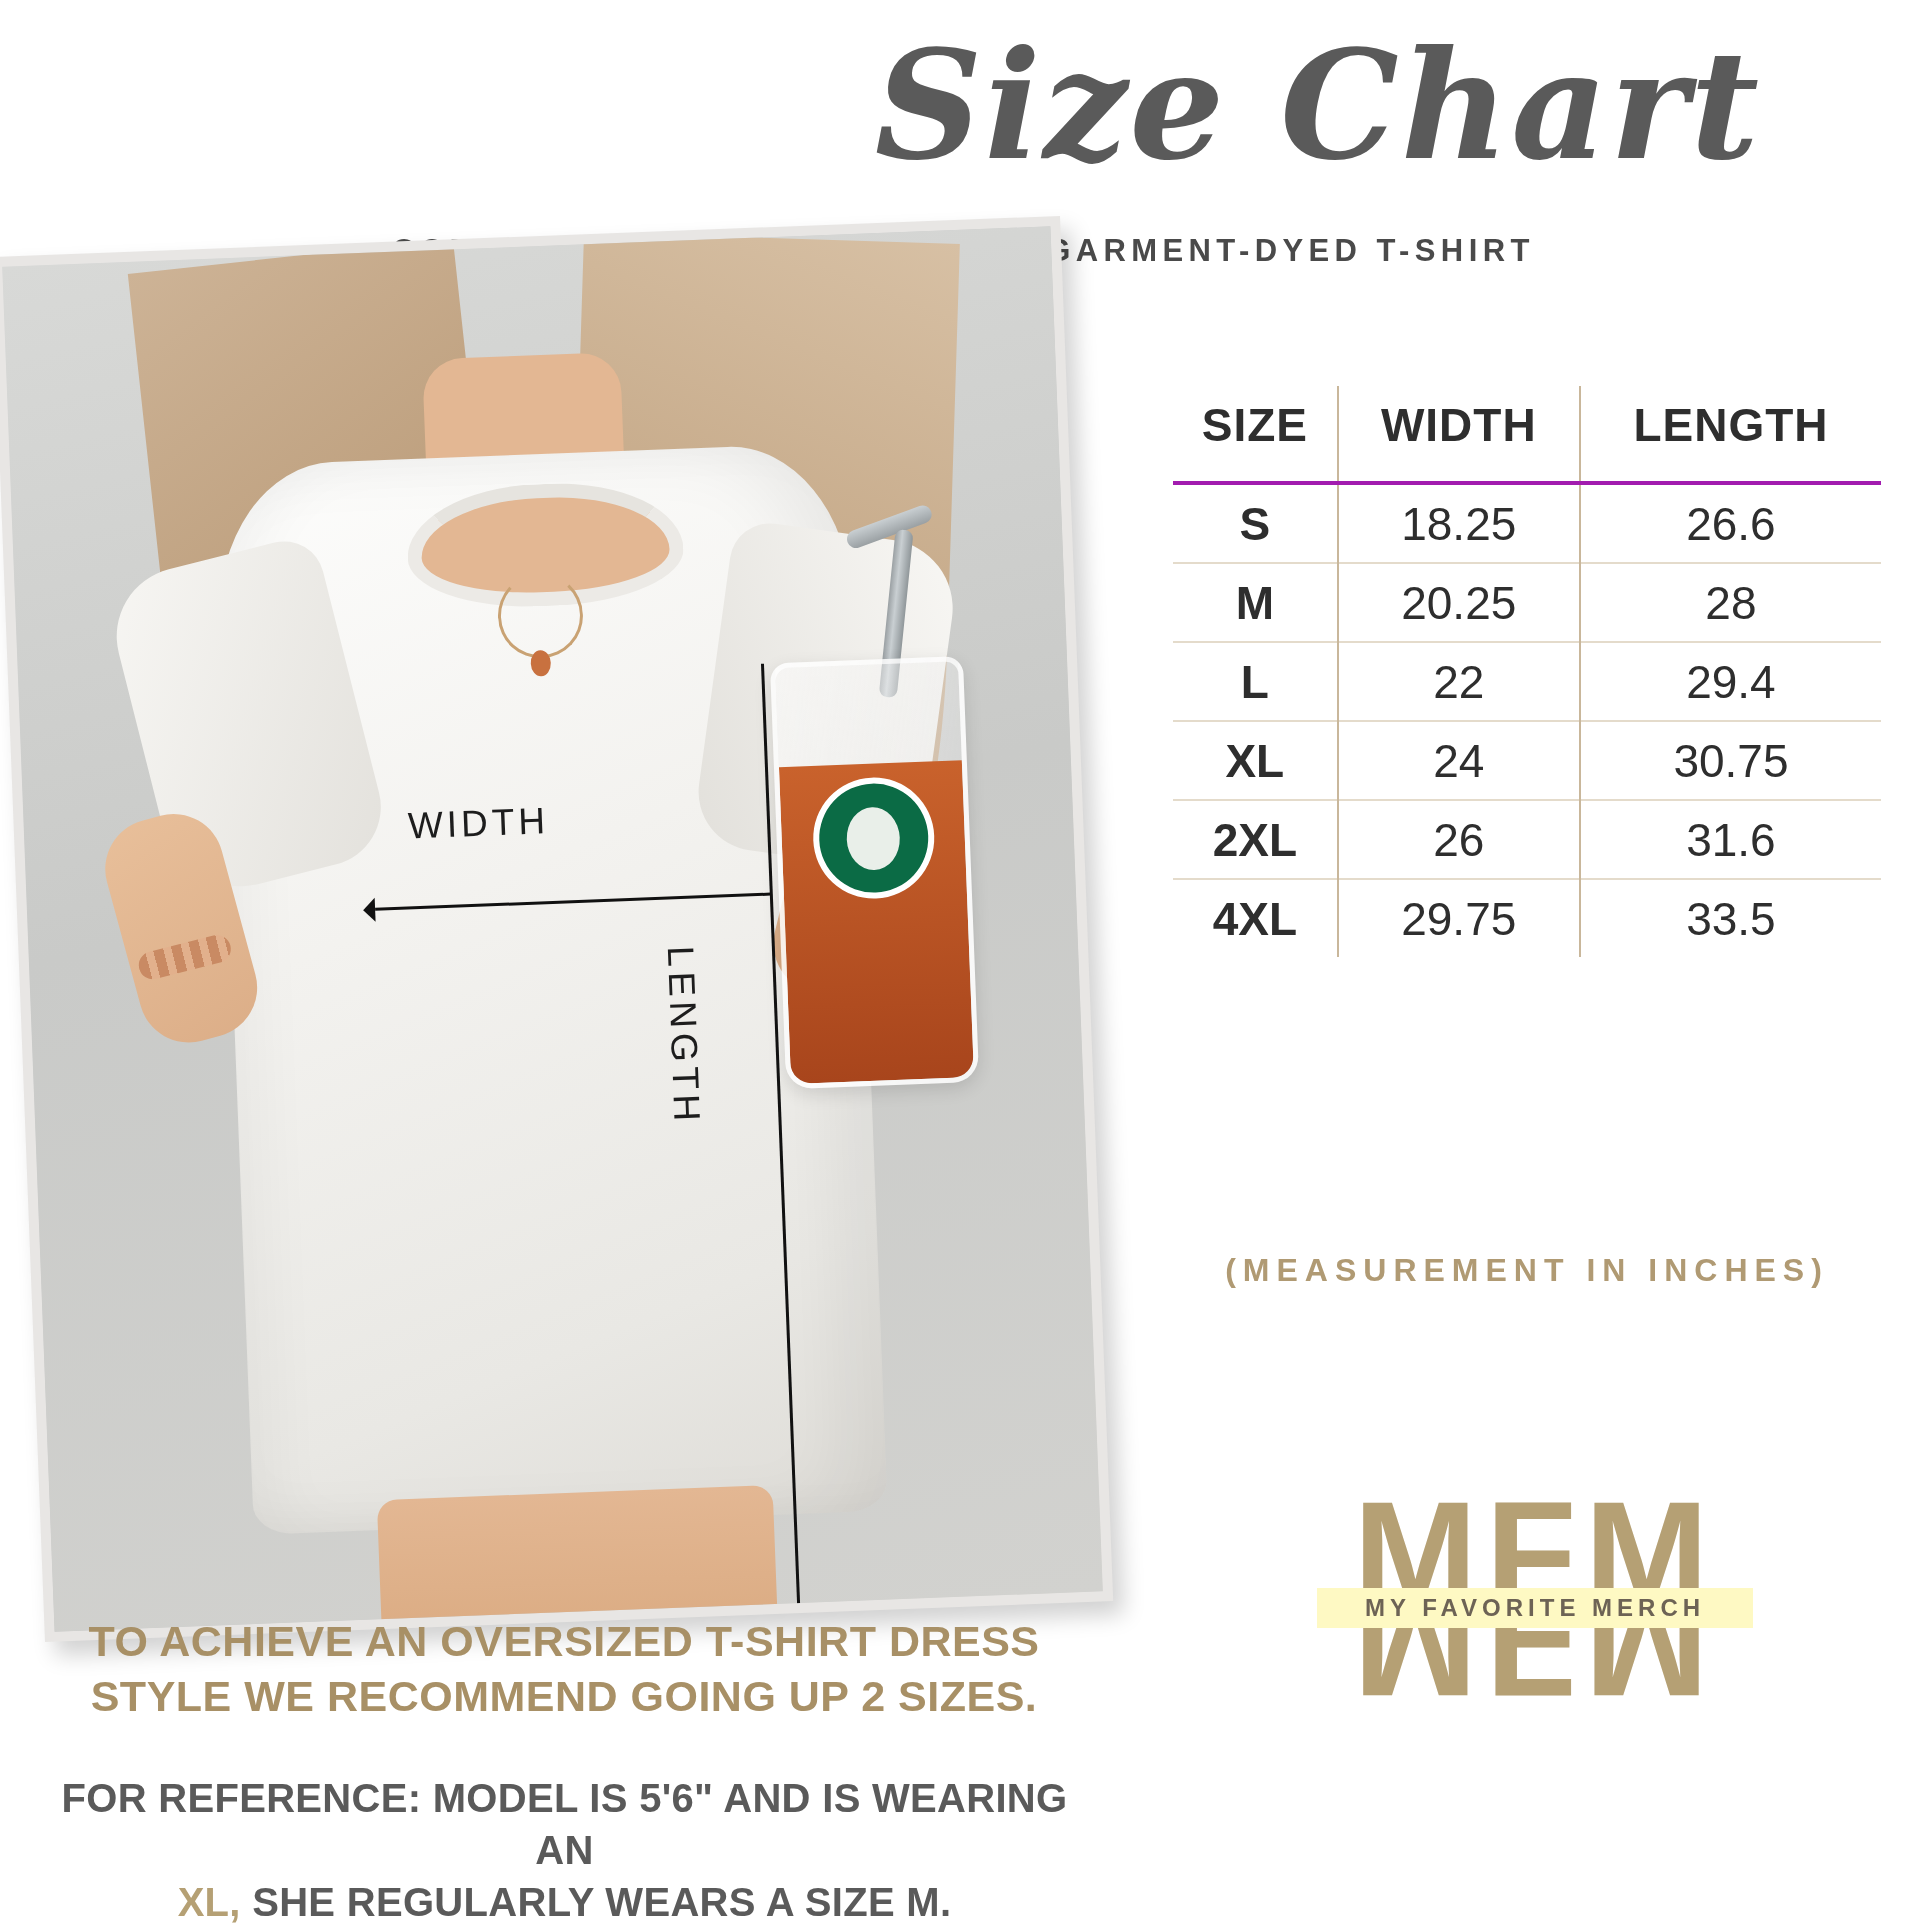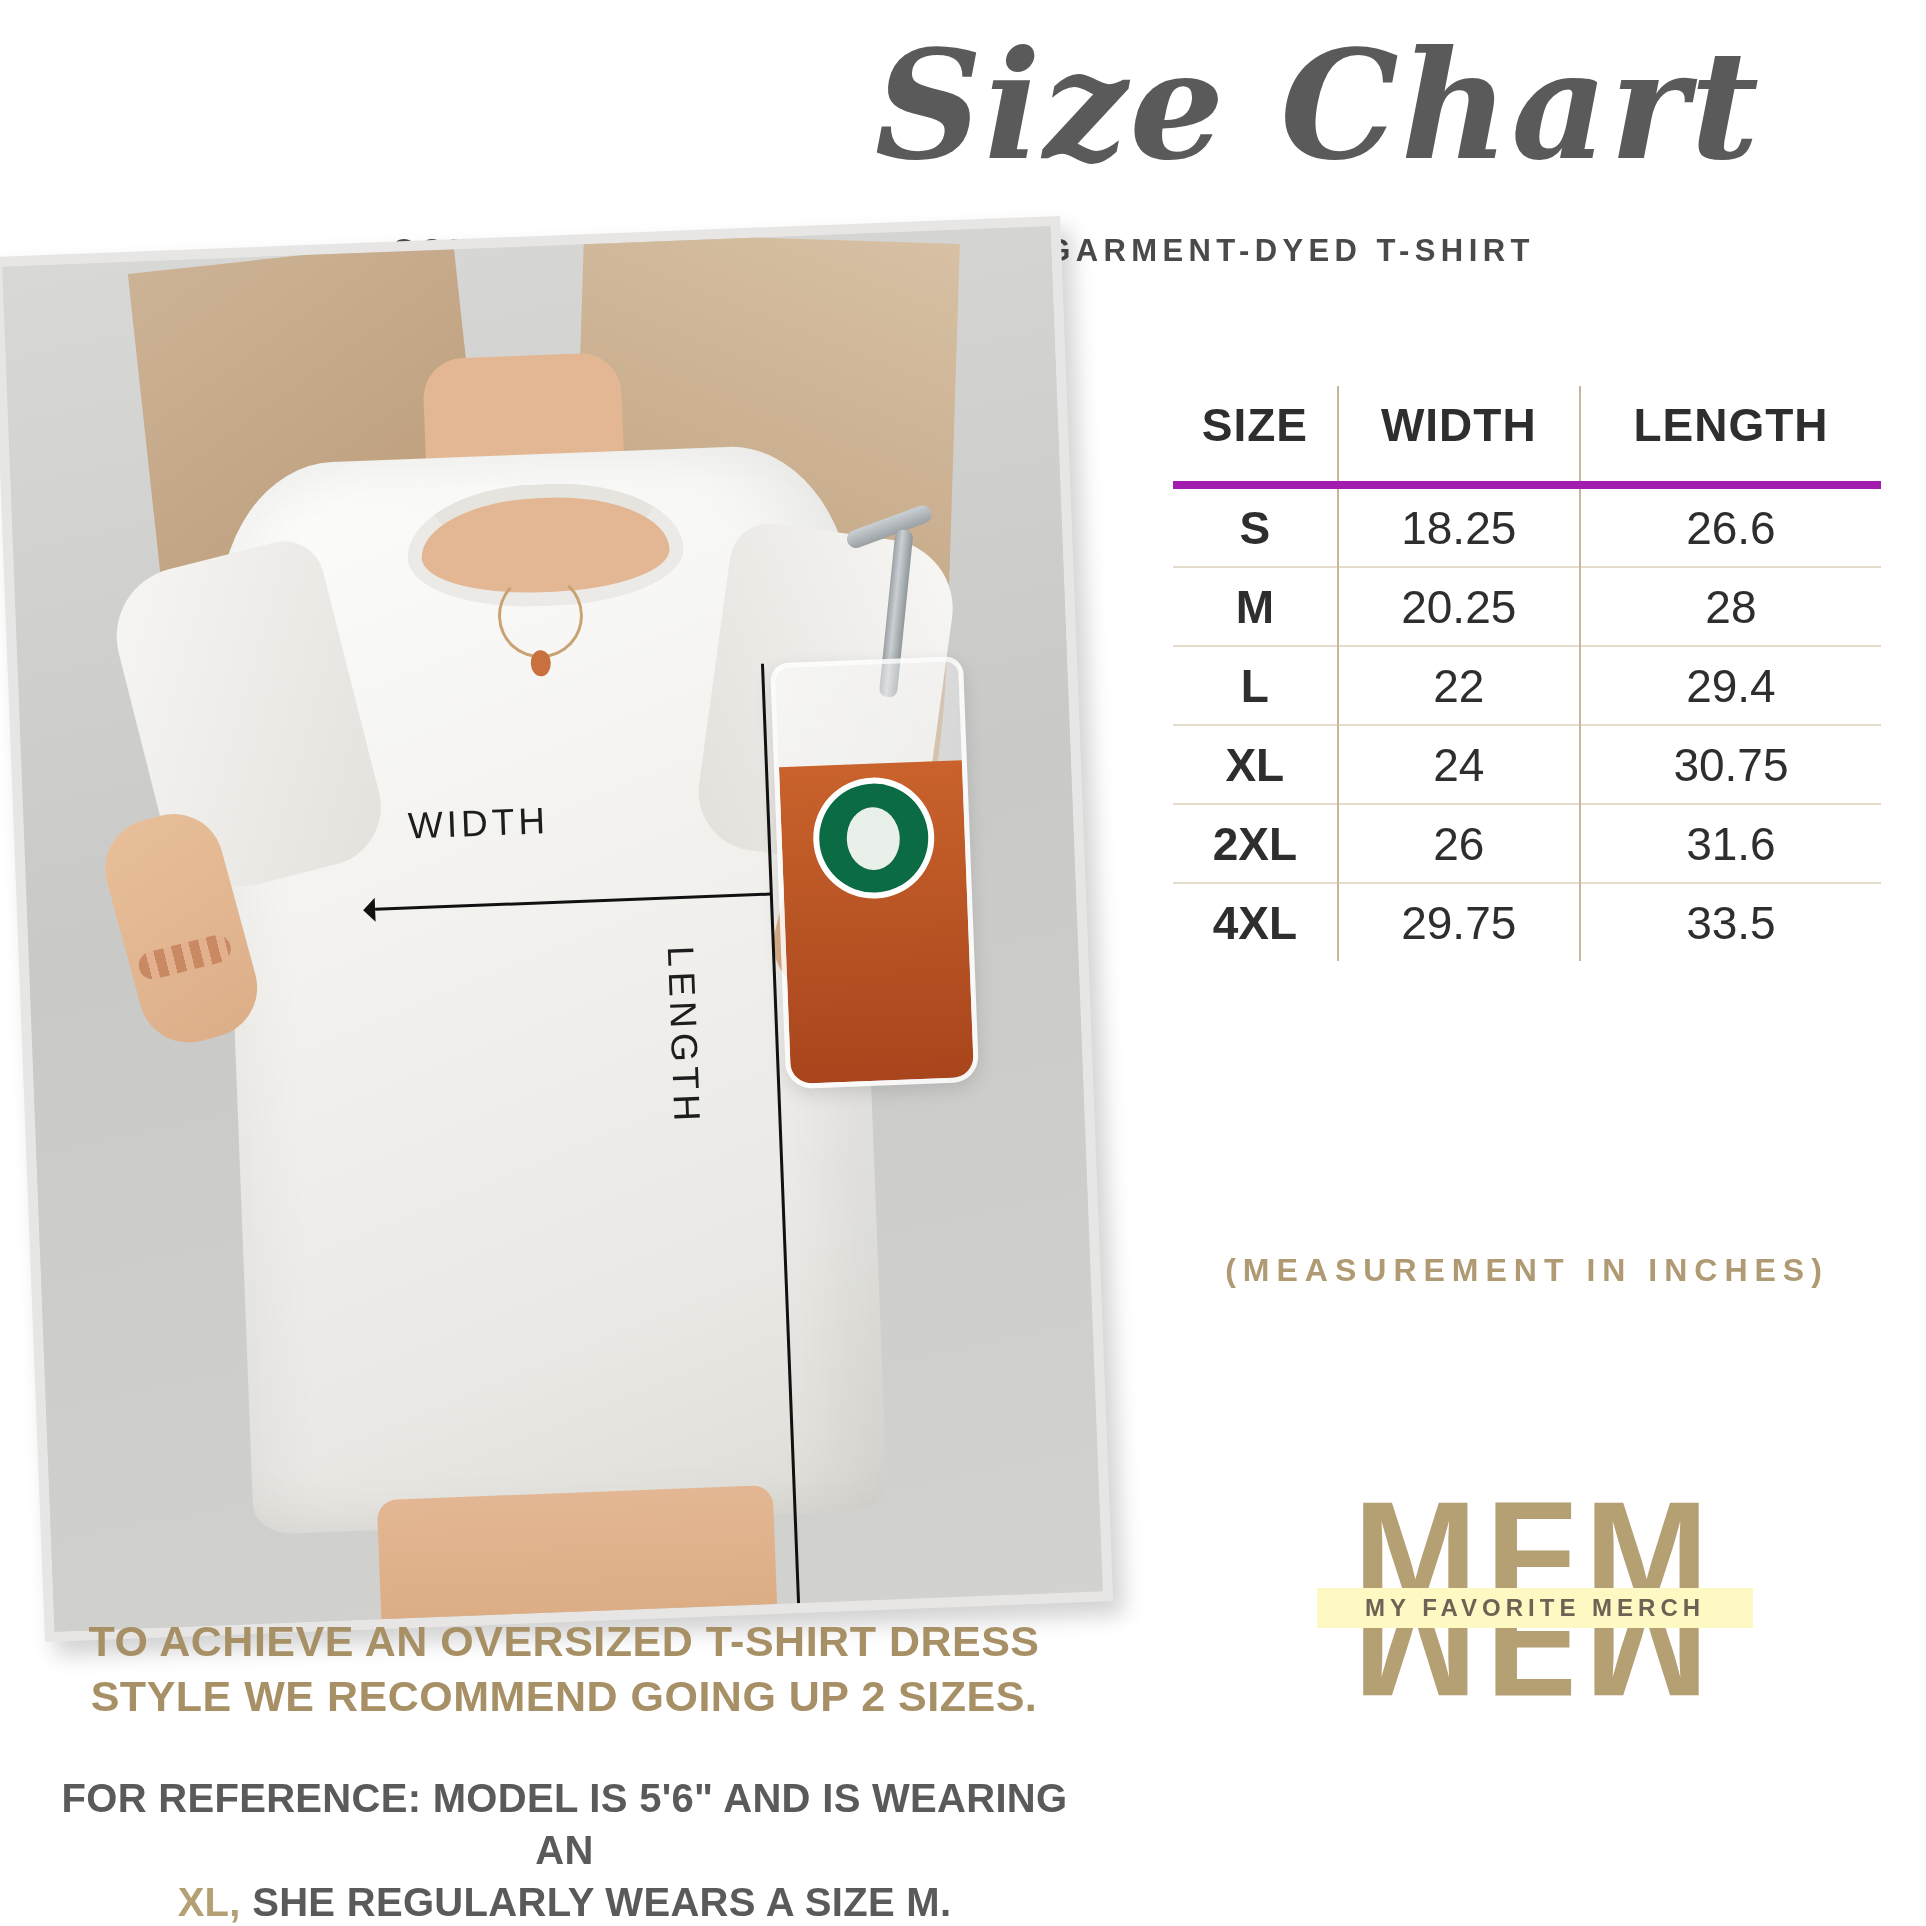--- a/index.html
+++ b/index.html
@@ -203,21 +203,21 @@
     font-size:46px;
     color:#2e2e2e;
   }
   th{
     font-size:46px;font-weight:700;letter-spacing:1px;
     padding-bottom:18px;
   }
   td.size-cell{font-weight:700;}
   td{font-weight:400;}
   .col-sep{border-right:2px solid #c9b79b;}
-  thead tr{border-bottom:8px solid #a21caf;}
+  thead tr{border-bottom:4px solid #a21caf;}
   tbody tr{border-bottom:2px solid #e4dbcb;}
   tbody tr:last-child{border-bottom:0;}
   .units{
     position:absolute;left:1173px;top:1252px;width:708px;
     text-align:center;
     font-size:32px;letter-spacing:7px;font-weight:700;
     color:#b09a73;
   }
 
   

